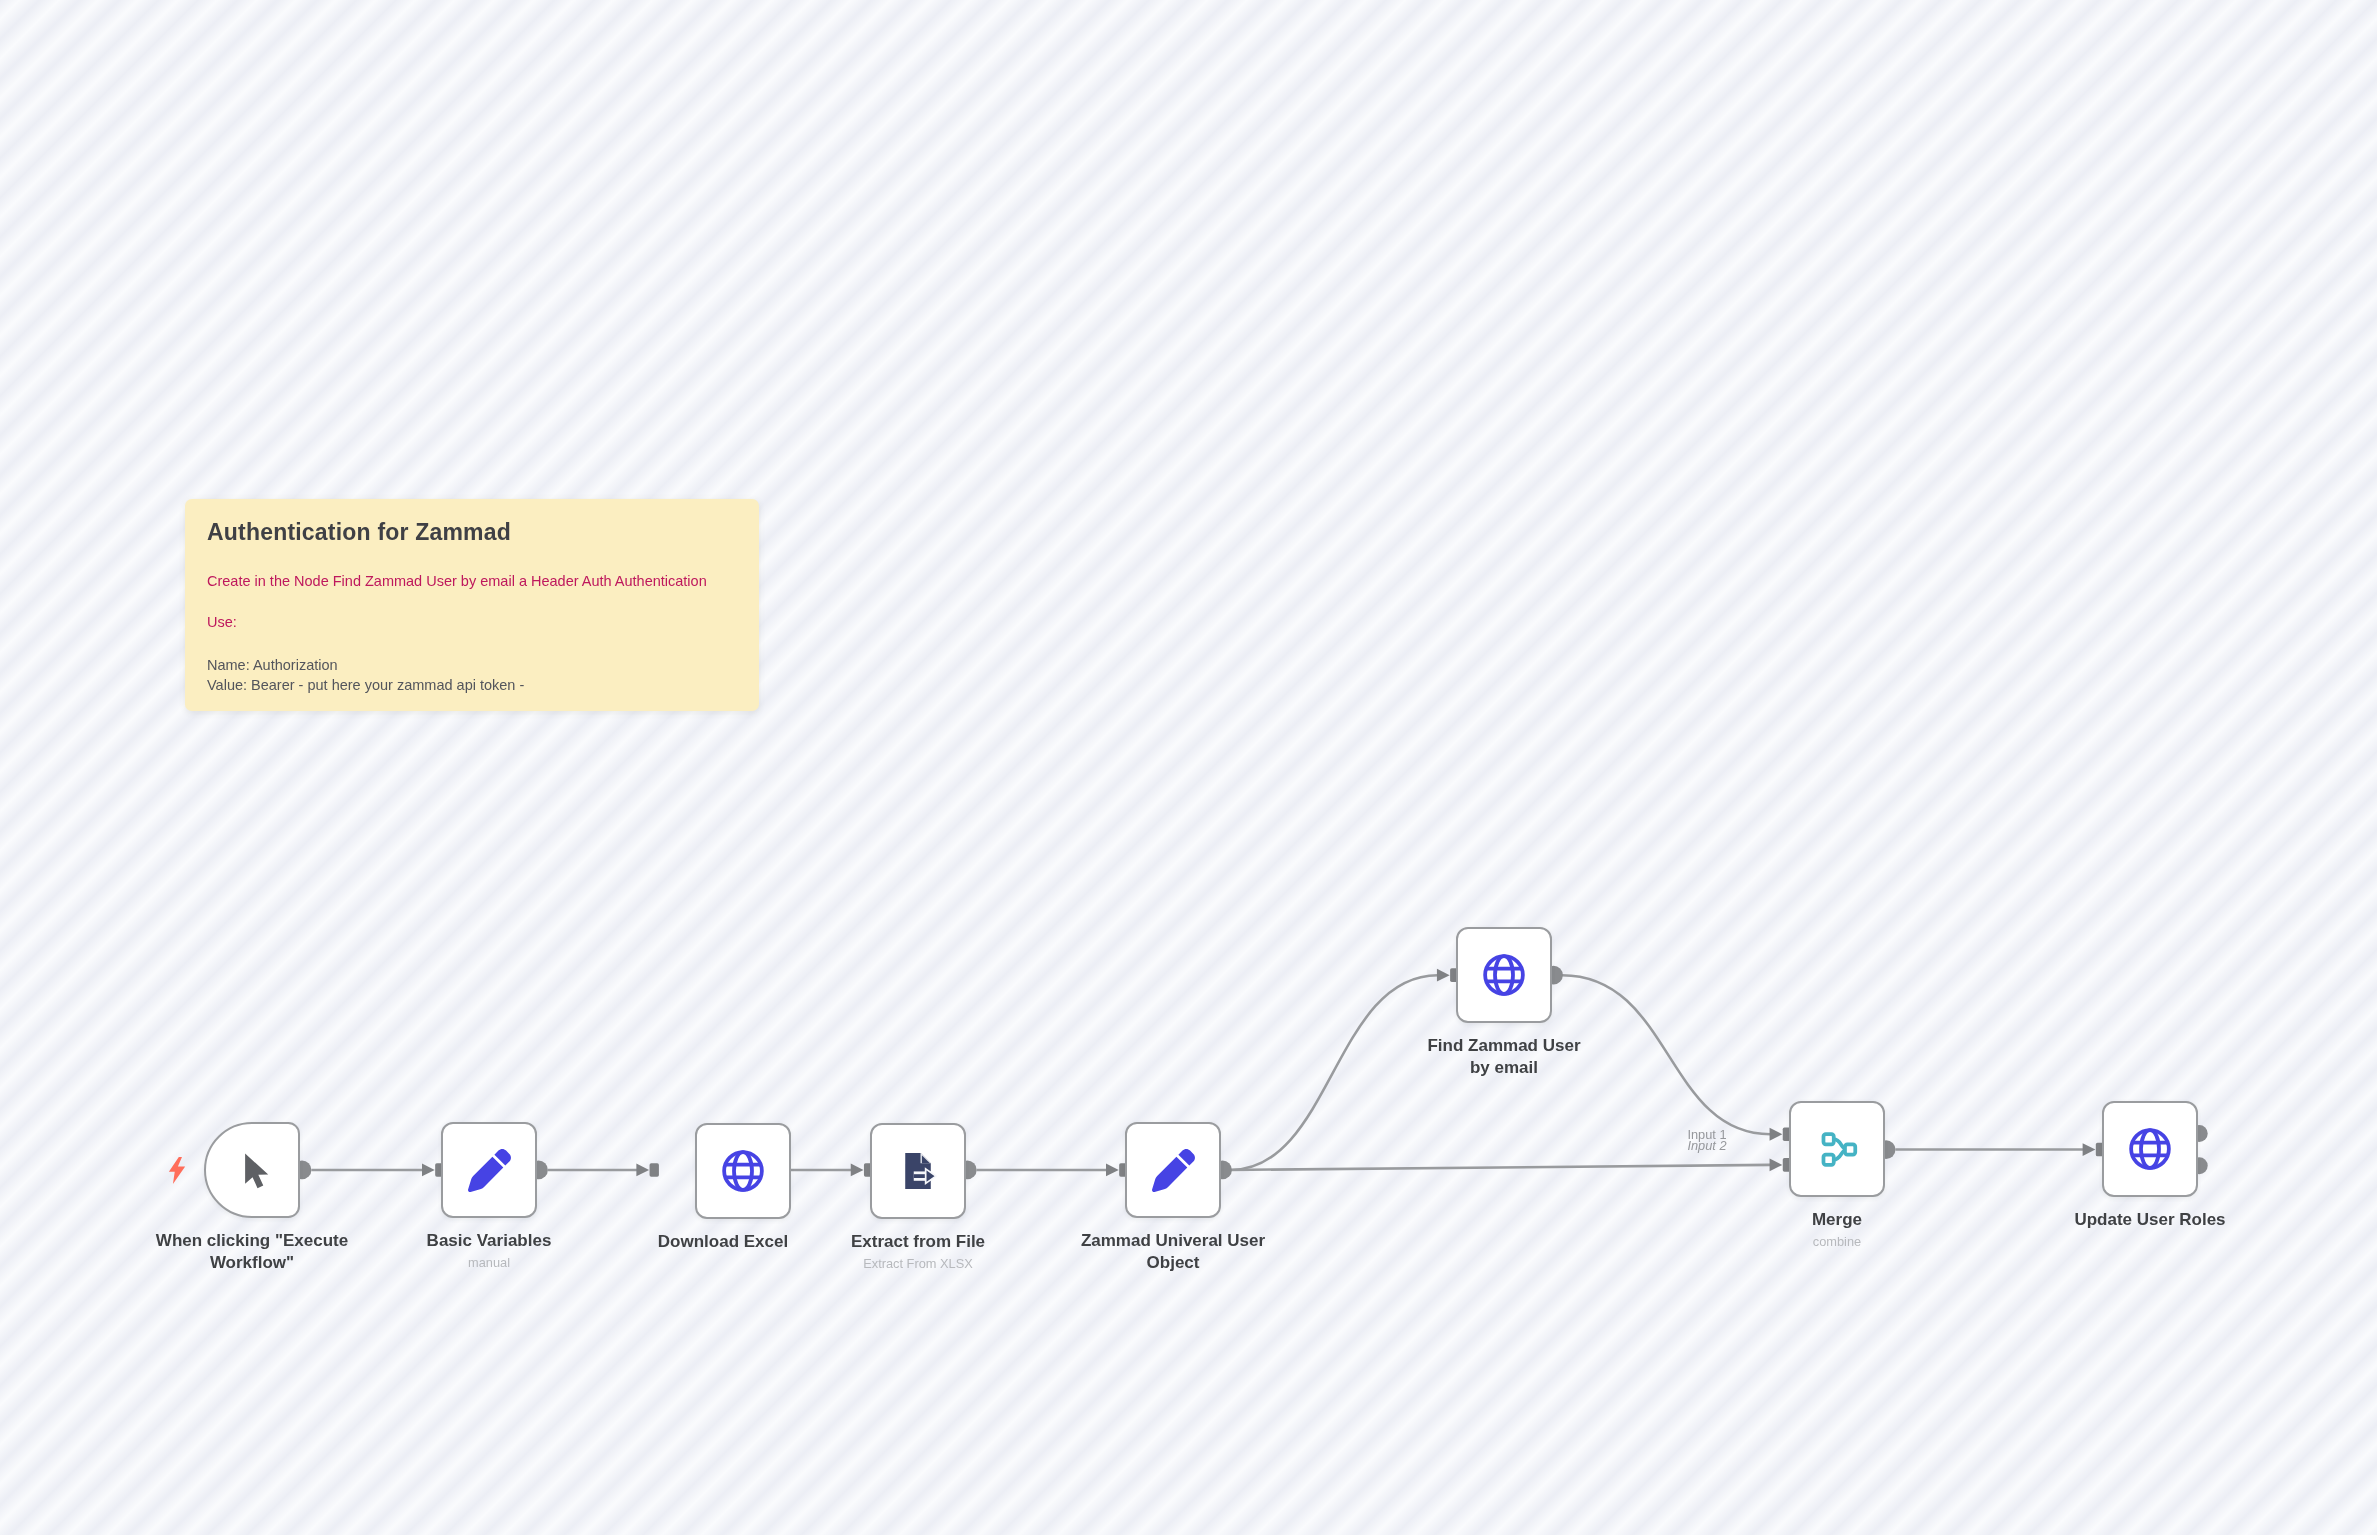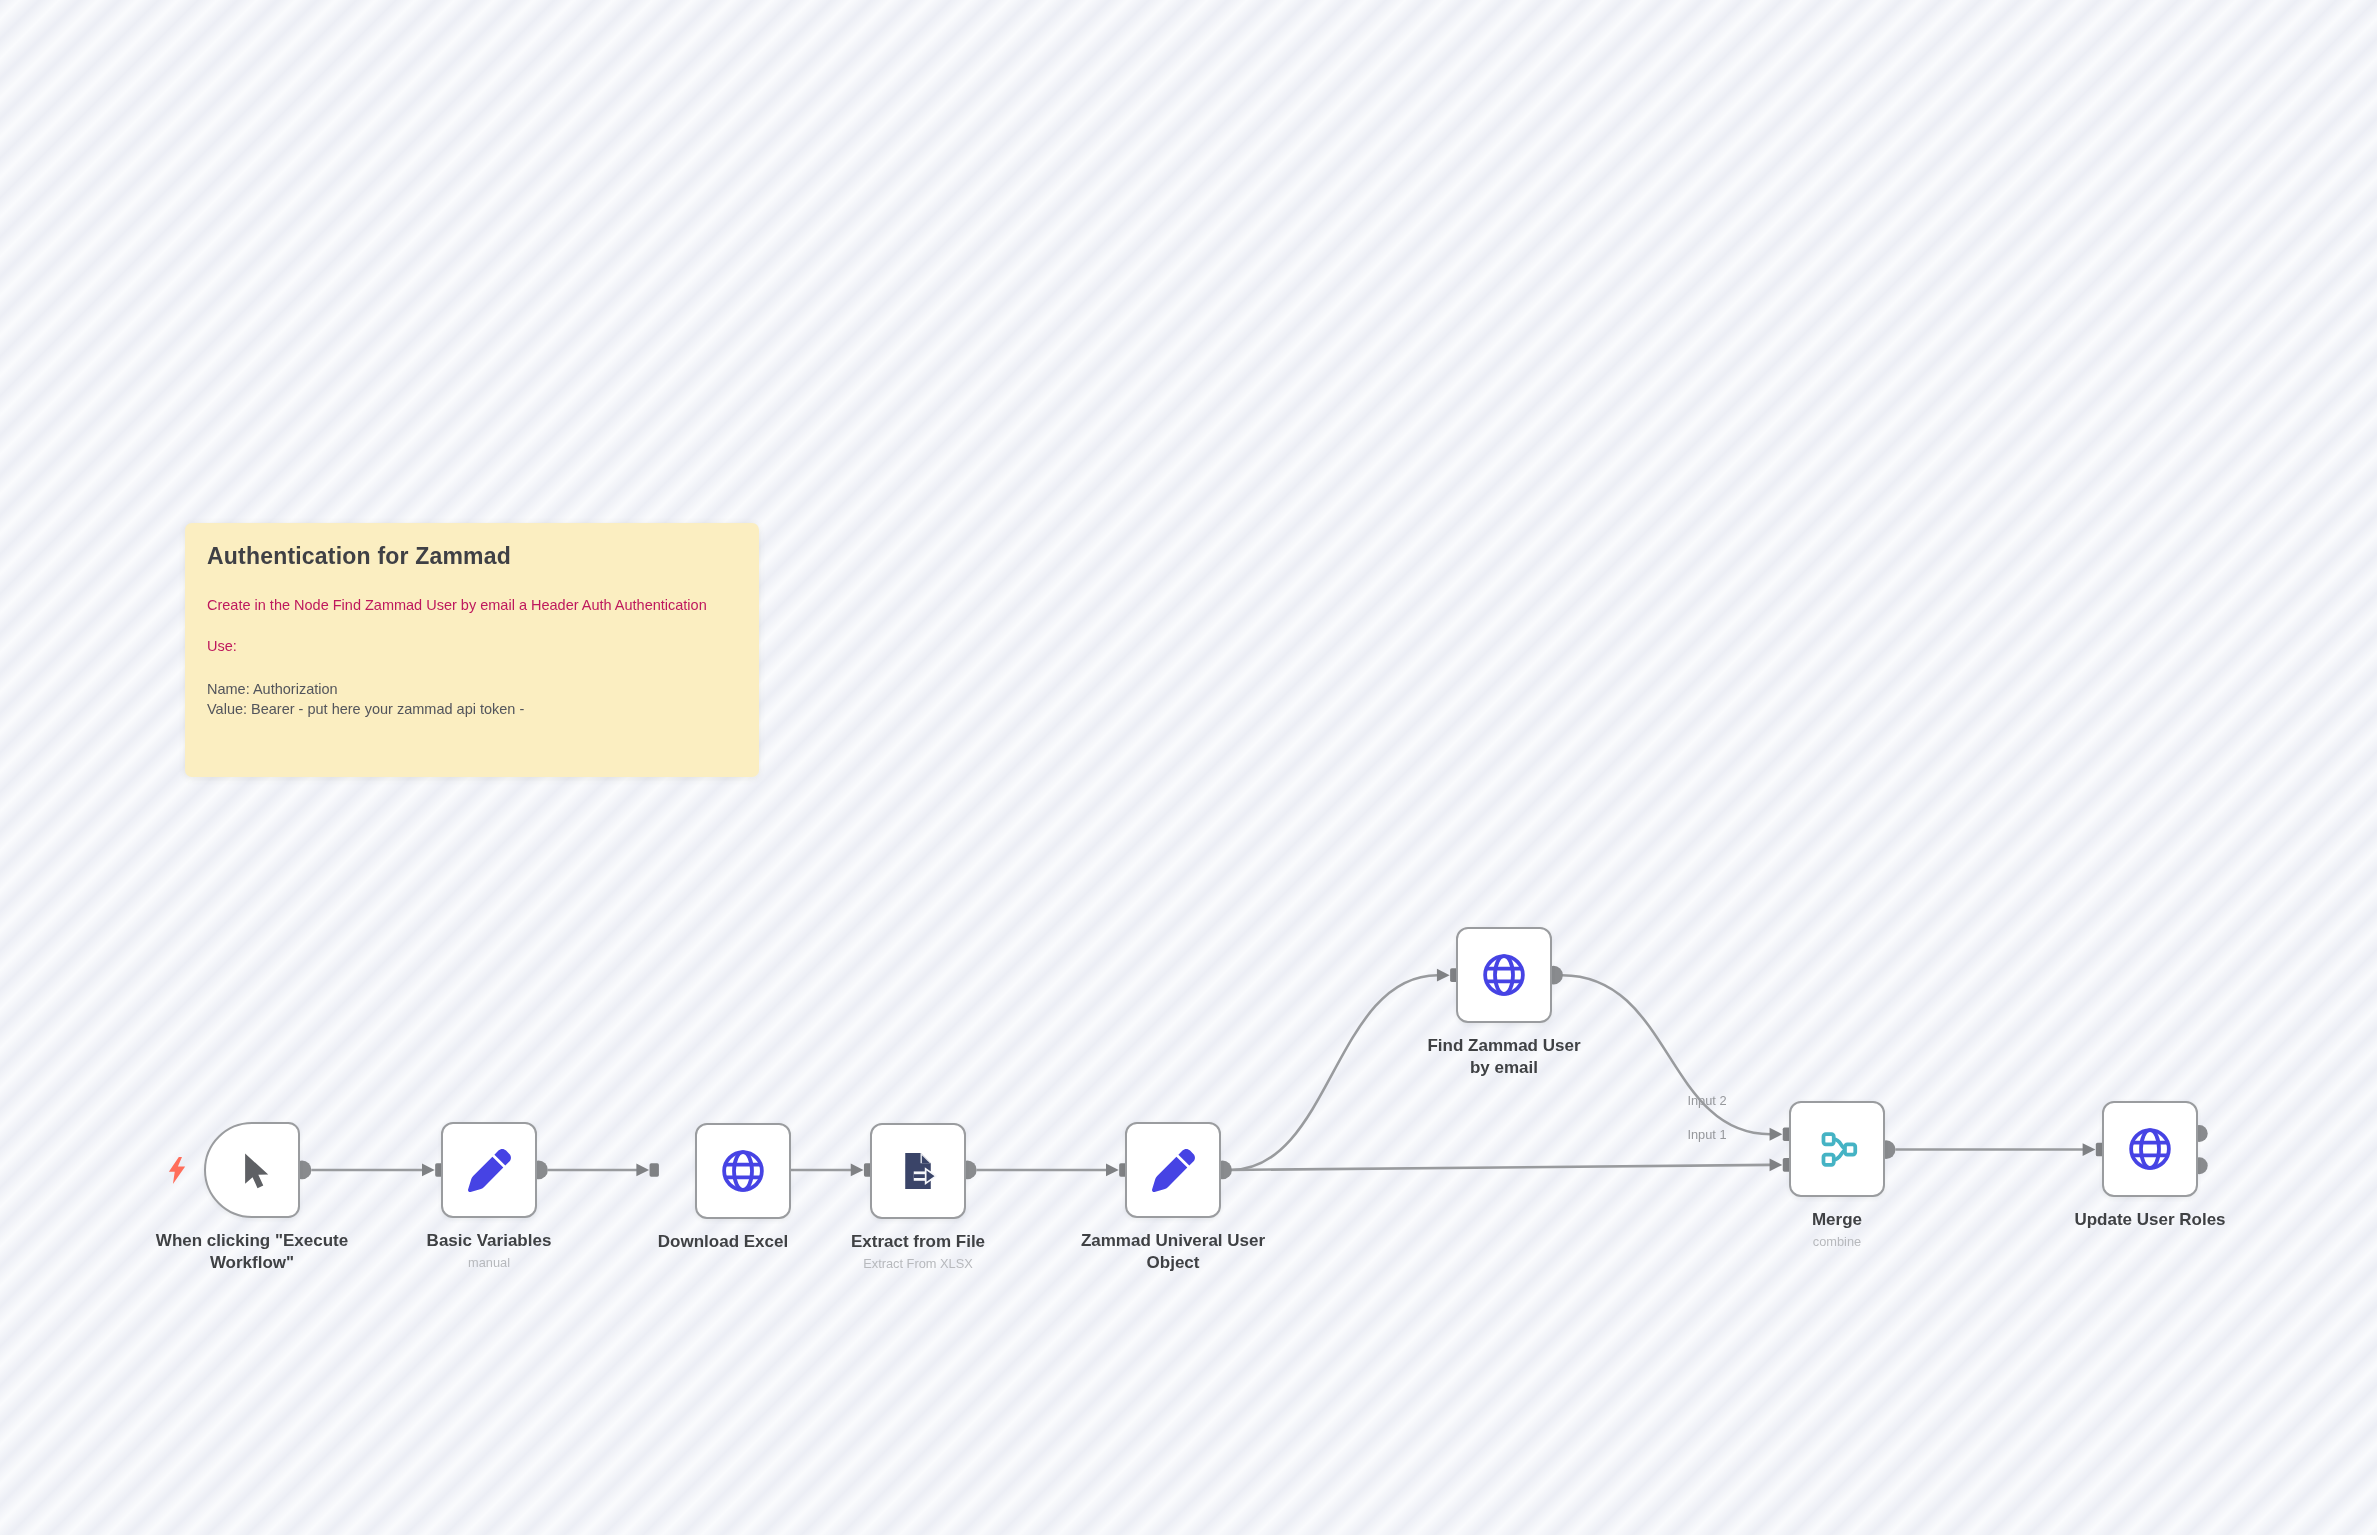--- a/index.html
+++ b/index.html
@@ -22,27 +22,26 @@
       #eceef5 28px
     );
   }
 
   
   .sticky-note {
     position: absolute;
     left: 185px;
     top: 499px;
     width: 574px;
-    height: 254px;
+    height: 212px;
     box-sizing: border-box;
     background: #fbeec1;
     border-radius: 6.8px;
     padding: 20.4px 22px;
     box-shadow: 0 1.7px 6.8px rgba(90, 86, 60, 0.10);
-    margin-top: 24px;
   }
   .sticky-title {
     font-size: 23px;
     font-weight: 700;
     color: #3f4045;
     margin: 0 0 25.5px 0;
     letter-spacing: 0.2px;
   }
   .sticky-para {
     font-size: 14.5px;
@@ -118,21 +117,21 @@
   
   .port-label {
     position: absolute;
     width: 128px;
     text-align: center;
     font-size: 12.8px;
     color: #96989c;
     line-height: 15.3px;
   }
   #port-label-1 { left: 1643px; top: 1127px; }
-  #port-label-2 { left: 1643px; top: 1093px; }
+  #port-label-2 { left: 1643px; top: 1138px; font-style: italic; }
 
   
   #wires {
     position: absolute;
     left: 0; top: 0;
     width: 2377px;
     height: 1536px;
     pointer-events: none;
   }
   #wires .wire   { stroke: #999b9e; stroke-width: 3; fill: none; }

